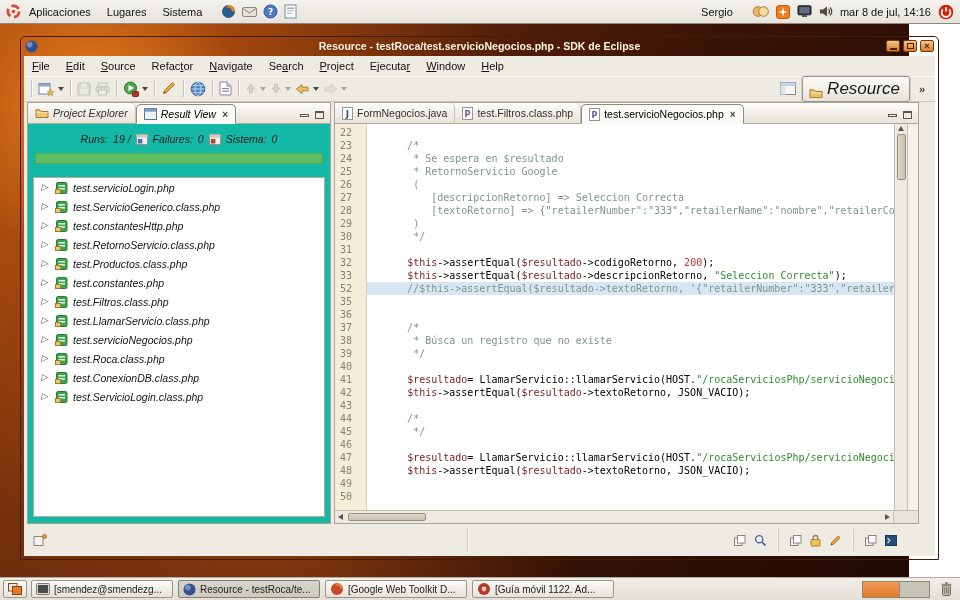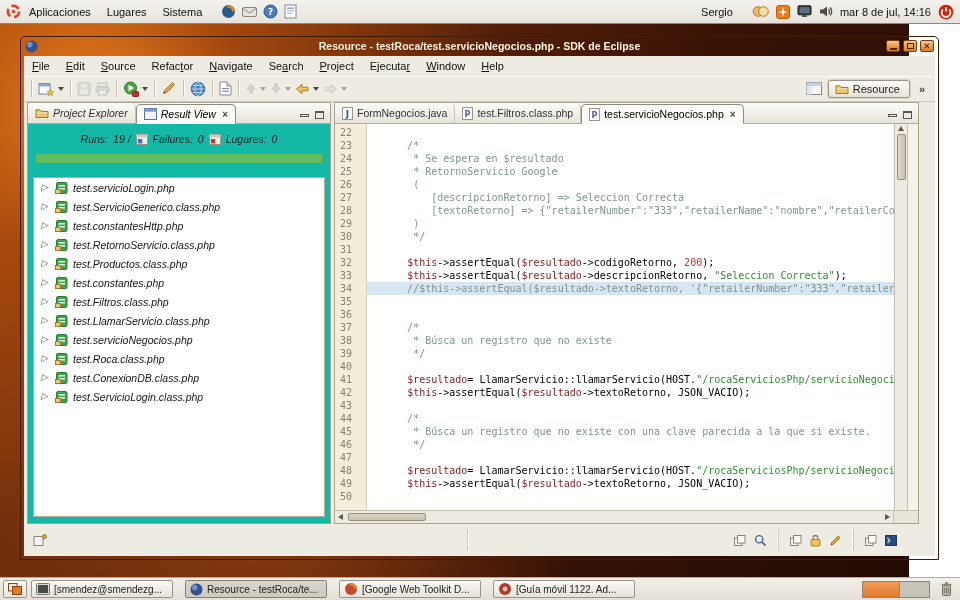--- a/index.html
+++ b/index.html
@@ -60,23 +60,23 @@
   .menu-item u { text-underline-offset:1px; }
 
   .toolbar { height:26px; border-bottom:1px solid #cfc9bd; box-shadow:0 1px 0 #fbfaf6 inset;
     display:flex; align-items:center; padding:0 3px; }
   .tbtn { height:20px; display:inline-flex; align-items:center; padding:1px 2px; border-radius:2px; }
   .tbtn.dis { opacity:.42; filter:grayscale(85%); }
   .dd { width:0; height:0; border-left:3px solid transparent; border-right:3px solid transparent;
     border-top:4px solid #4a463e; margin-left:3px; }
   .tbsep { width:1px; height:17px; background:#c6c1b4; box-shadow:1px 0 0 #fdfcf8; margin:0 4px; }
   .persp-area { margin-left:auto; display:flex; align-items:center; gap:6px; padding-right:4px; }
-  .persp-btn { display:flex; align-items:flex-end; gap:4px; font-size:11px; color:#1a1a1a;
+  .persp-btn { display:flex; align-items:flex-end; gap:4px; font-size:17px; color:#1a1a1a;
     border:1px solid #9a948a; border-radius:3px; background:linear-gradient(#fdfcf9,#e6e2d6);
-    padding:2px 9px 2px 6px; box-shadow:0 0 0 1px #d8d3c8; }
+    padding:2px 9px 2px 6px; box-shadow:0 0 0 1px #d8d3c8;font-style:italic; }
   .persp-chevron { font-size:11px; font-weight:bold; color:#3c3a34; padding:0 3px; }
 
   .main { position:absolute; left:0; right:0; top:46px; bottom:32px; }
 
   .pane-tabs { height:21px; background:linear-gradient(#fdfcfa,#e7e3d8); border-bottom:1px solid #b2ac9e;
     display:flex; align-items:flex-end; }
   .tab { height:20px; display:inline-flex; align-items:center; gap:4px; padding:0 7px;
     font-size:10.5px; color:#333; border-right:1px solid #c6c0b3; border-radius:5px 5px 0 0; white-space:nowrap; }
   .tab.active { background:#fbfaf6; border:1px solid #8f897c; border-bottom:1px solid #fbfaf6;
     margin-bottom:-1px; color:#000; }
@@ -434,21 +434,21 @@
               </span>
             <span>Failures:</span>
             <span>0</span>
             <span class="ic" id="errors-ic">
                 <svg width="12" height="11">
                   <rect x="0.5" y="0.5" width="11" height="10" fill="#f0eee8" stroke="#99948a"></rect>
                   <rect x="0.5" y="0.5" width="11" height="3" fill="#cfcabf"></rect>
                   <rect x="1.8" y="5" width="4.5" height="4.5" fill="#c23b2e"></rect>
                 </svg>
               </span>
-            <span>Lugares:</span>
+            <span>Sistema:</span>
             <span>0</span>
           </div>
           <div class="progress"></div>
           <div class="test-list" id="test-list">
               <div class="trow">
                 <span class="expander">▷</span>
                 <span class="ic">
                   <svg width="13" height="12">
                     <rect x="1.5" y="0.5" width="10.5" height="11" rx="1.5" fill="#3fa34d" stroke="#2a7a36"></rect>
                     <rect x="3.5" y="3" width="6.5" height="1.6" fill="#d8f0dc"></rect>
@@ -635,21 +635,21 @@
                 <div class="gln">24</div>
                 <div class="gln">25</div>
                 <div class="gln">26</div>
                 <div class="gln">27</div>
                 <div class="gln">28</div>
                 <div class="gln">29</div>
                 <div class="gln">30</div>
                 <div class="gln">31</div>
                 <div class="gln">32</div>
                 <div class="gln">33</div>
-                <div class="gln">34</div>
+                <div class="gln">52</div>
                 <div class="gln">35</div>
                 <div class="gln">36</div>
                 <div class="gln">37</div>
                 <div class="gln">38</div>
                 <div class="gln">39</div>
                 <div class="gln">40</div>
                 <div class="gln">41</div>
                 <div class="gln">42</div>
                 <div class="gln">43</div>
                 <div class="gln">44</div>
@@ -677,21 +677,20 @@
                 <div class="cline"></div>
                 <div class="cline"></div>
                 <div class="cline"><span class="c-c">      /*</span></div>
                 <div class="cline"><span class="c-c">       * Búsca un registro que no existe</span></div>
                 <div class="cline"><span class="c-c">       */</span></div>
                 <div class="cline"></div>
                 <div class="cline"><span class="c-p">      </span><span class="c-v">$resultado</span><span class="c-p">= LlamarServicio::llamarServicio(HOST.</span><span class="c-s">"/rocaServiciosPhp/servicioNegoci</span></div>
                 <div class="cline"><span class="c-p">      </span><span class="c-v">$this</span><span class="c-p">-&gt;assertEqual(</span><span class="c-v">$resultado</span><span class="c-p">-&gt;textoRetorno, JSON_VACIO);</span></div>
                 <div class="cline"></div>
                 <div class="cline"><span class="c-c">      /*</span></div>
-                <div class="cline"><span class="c-c">       * Búsca un registro que no existe con una clave parecida a la que si existe.</span></div>
                 <div class="cline"><span class="c-c">       */</span></div>
                 <div class="cline"></div>
                 <div class="cline"><span class="c-p">      </span><span class="c-v">$resultado</span><span class="c-p">= LlamarServicio::llamarServicio(HOST.</span><span class="c-s">"/rocaServiciosPhp/servicioNegoci</span></div>
                 <div class="cline"><span class="c-p">      </span><span class="c-v">$this</span><span class="c-p">-&gt;assertEqual(</span><span class="c-v">$resultado</span><span class="c-p">-&gt;textoRetorno, JSON_VACIO);</span></div>
               </div>
             <div class="vsb">
               <span class="sb-up"></span>
               <span class="vthumb"></span>
             </div>
             <div class="overview"></div>
@@ -767,21 +766,21 @@
     </div>
   </div>
 
   <div class="taskbar">
     <span class="show-desktop ic" id="showdesk">
         <svg width="14" height="12">
           <rect x="0.5" y="0.5" width="8.5" height="7.5" fill="#ece8de" stroke="#8a4510"></rect>
           <rect x="4.5" y="3.5" width="9" height="8" fill="#e07b2a" stroke="#8a4510"></rect>
         </svg>
       </span>
-    <span id="taskbtns" style="display:flex;gap:12px">
+    <span id="taskbtns" style="display:flex;gap:5px">
         <span class="taskbtn">
           <span class="ic">
             <svg width="14" height="12">
               <rect x="0.5" y="0.5" width="13" height="11" rx="1" fill="#ddd9d0" stroke="#777"></rect>
               <rect x="2" y="2" width="10" height="8" fill="#4a4a48"></rect>
             </svg>
           </span>
           <span>[smendez@smendezg...</span>
         </span>
         <span class="taskbtn active">

